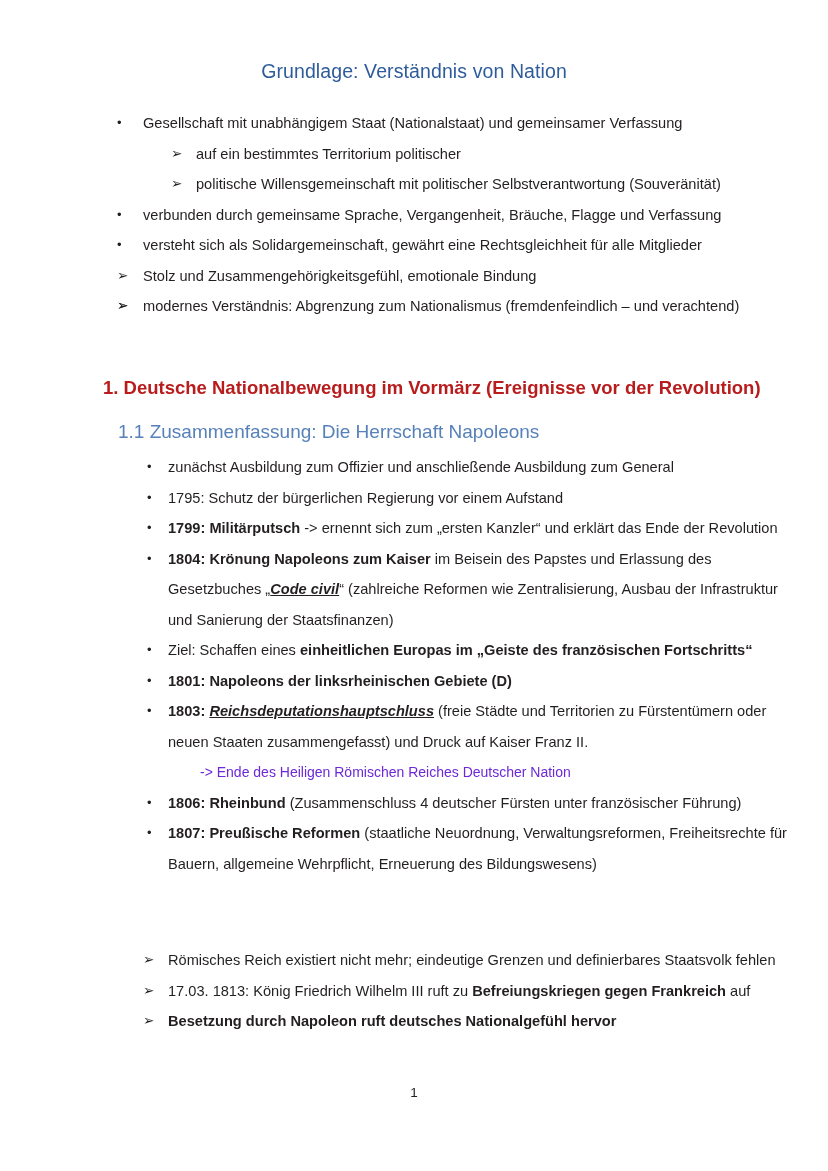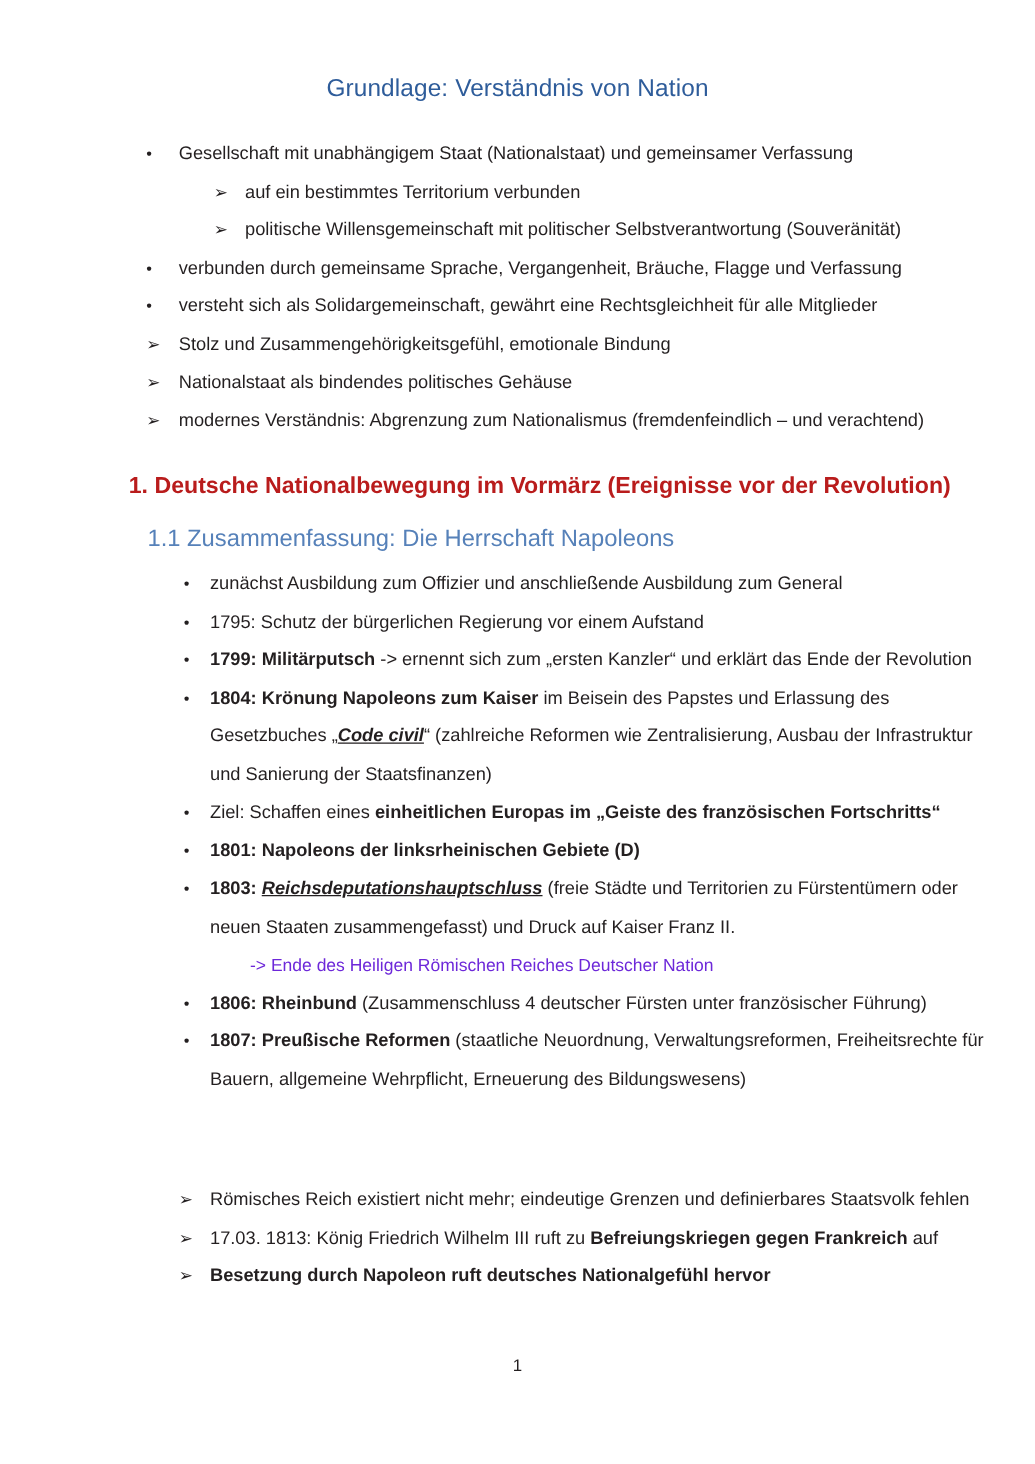--- a/index.html
+++ b/index.html
@@ -134,41 +134,40 @@
 
   <div class="doc-title">Grundlage: Verständnis von Nation</div>
 
   <div class="block" id="intro-list" style="top:108px;">
       <div class="row lvl-a">
         <span class="marker dot">•</span>
         <span class="txt">Gesellschaft mit unabhängigem Staat (Nationalstaat) und gemeinsamer Verfassung</span>
       </div>
       <div class="row lvl-b">
         <span class="marker arrow">➢</span>
-        <span class="txt">auf ein bestimmtes Territorium verbunden</span>
+        <span class="txt">auf ein bestimmtes Territorium politischer</span>
       </div>
       <div class="row lvl-b">
         <span class="marker arrow">➢</span>
         <span class="txt">politische Willensgemeinschaft mit politischer Selbstverantwortung (Souveränität)</span>
       </div>
       <div class="row lvl-a">
         <span class="marker dot">•</span>
         <span class="txt">verbunden durch gemeinsame Sprache, Vergangenheit, Bräuche, Flagge und Verfassung</span>
       </div>
       <div class="row lvl-a">
         <span class="marker dot">•</span>
         <span class="txt">versteht sich als Solidargemeinschaft, gewährt eine Rechtsgleichheit für alle Mitglieder</span>
       </div>
       <div class="row lvl-a">
         <span class="marker arrow">➢</span>
         <span class="txt">Stolz und Zusammengehörigkeitsgefühl, emotionale Bindung</span>
       </div>
       <div class="row lvl-a">
         <span class="marker arrow">➢</span>
-        <span class="txt">Nationalstaat als bindendes politisches Gehäuse</span>
       </div>
       <div class="row lvl-a">
         <span class="marker arrow">➢</span>
         <span class="txt">modernes Verständnis: Abgrenzung zum Nationalismus (fremdenfeindlich – und verachtend)</span>
       </div>
     </div>
 
   <div class="h1" style="top:375px;">1. Deutsche Nationalbewegung im Vormärz (Ereignisse vor der Revolution)</div>
 
   <div class="h2" style="top:420px;">1.1 Zusammenfassung: Die Herrschaft Napoleons</div>

